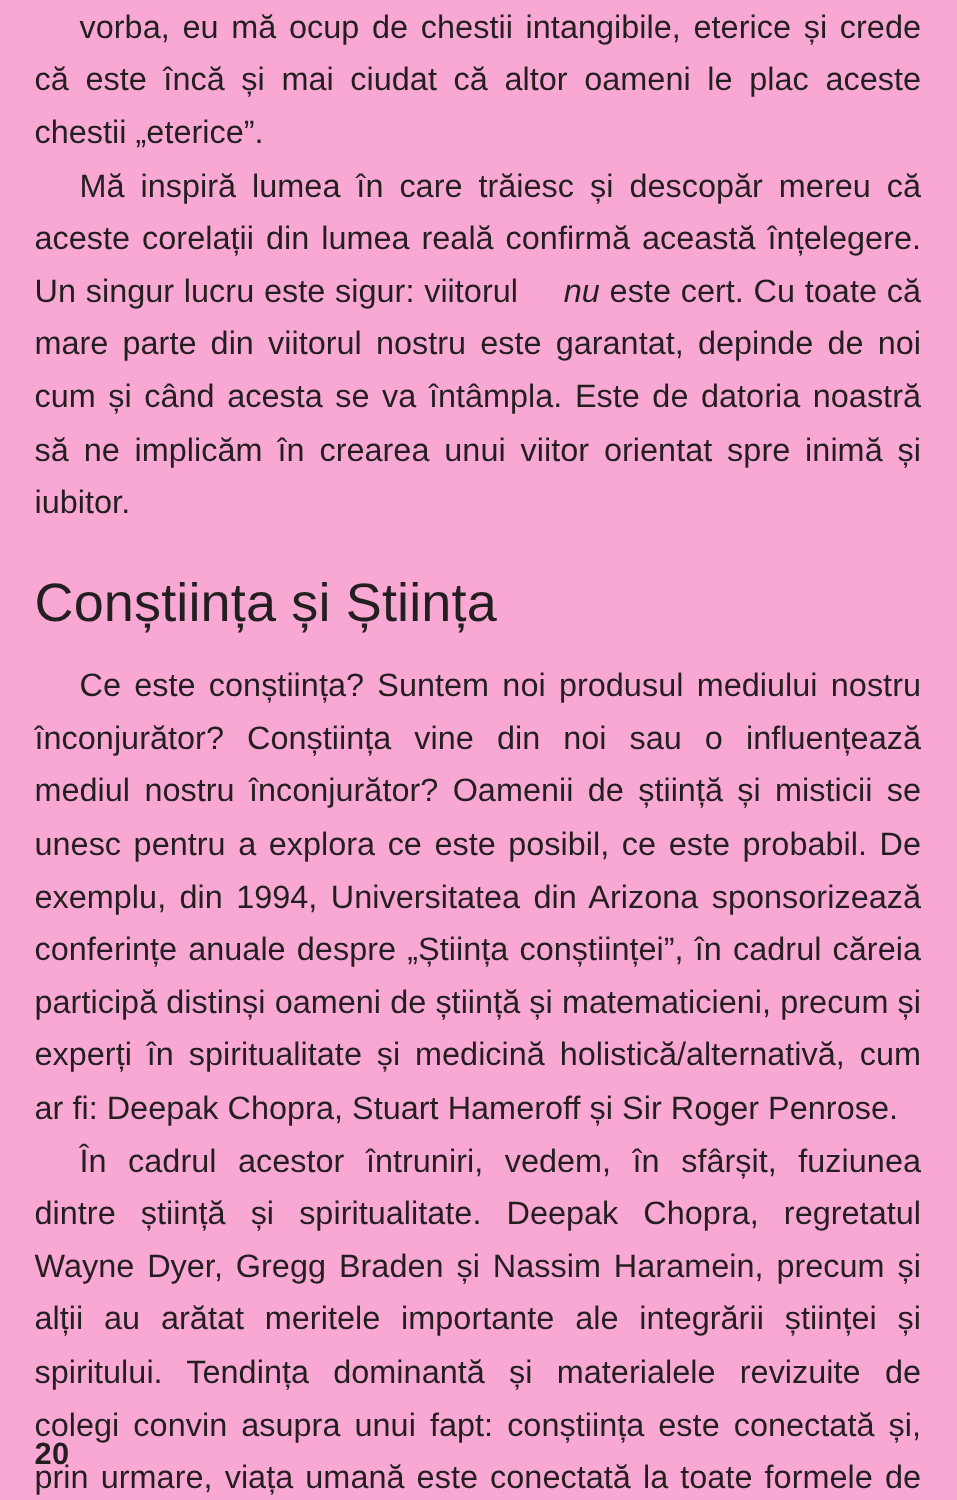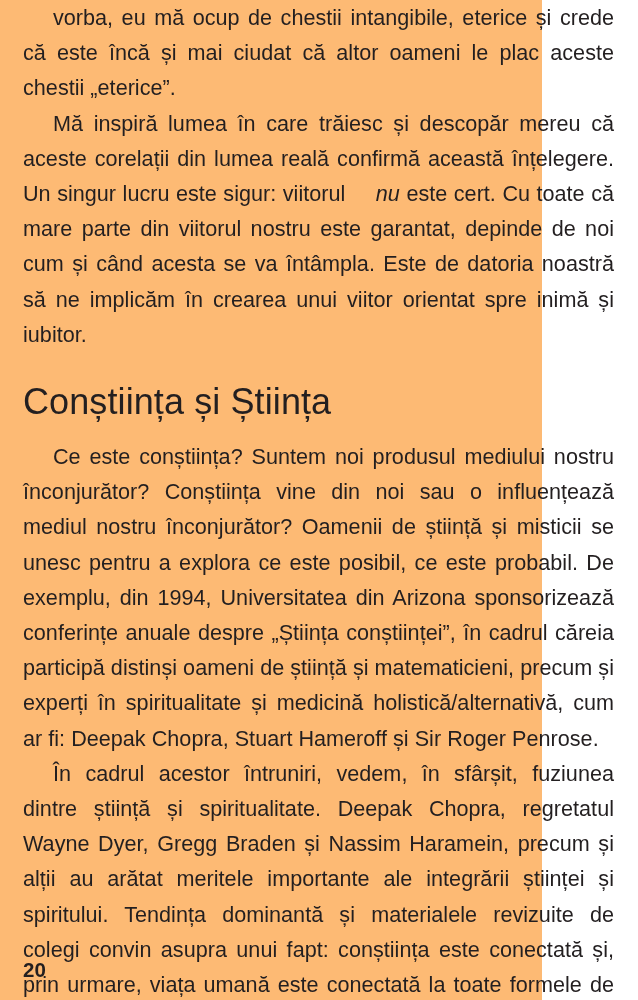--- a/index.html
+++ b/index.html
@@ -10,25 +10,25 @@
   body {
     width: 638px;
     height: 1000px;
     overflow: hidden;
     font-family: "Liberation Sans", "DejaVu Sans", sans-serif;
     color: #231f20;
     -webkit-font-smoothing: antialiased;
   }
   .page {
     position: relative;
-    width: 542px;
+    width: 638px;
     height: 1000px;
     box-sizing: border-box;
     padding: 0;
-    background: #fdba74;
+    background: #f9a8d4;
   }
   .content {
     position: absolute;
     left: 23px;
     top: 0px;
     width: 591px;
   }
   p.body-text {
     margin: 0;
     font-size: 21.6px;

